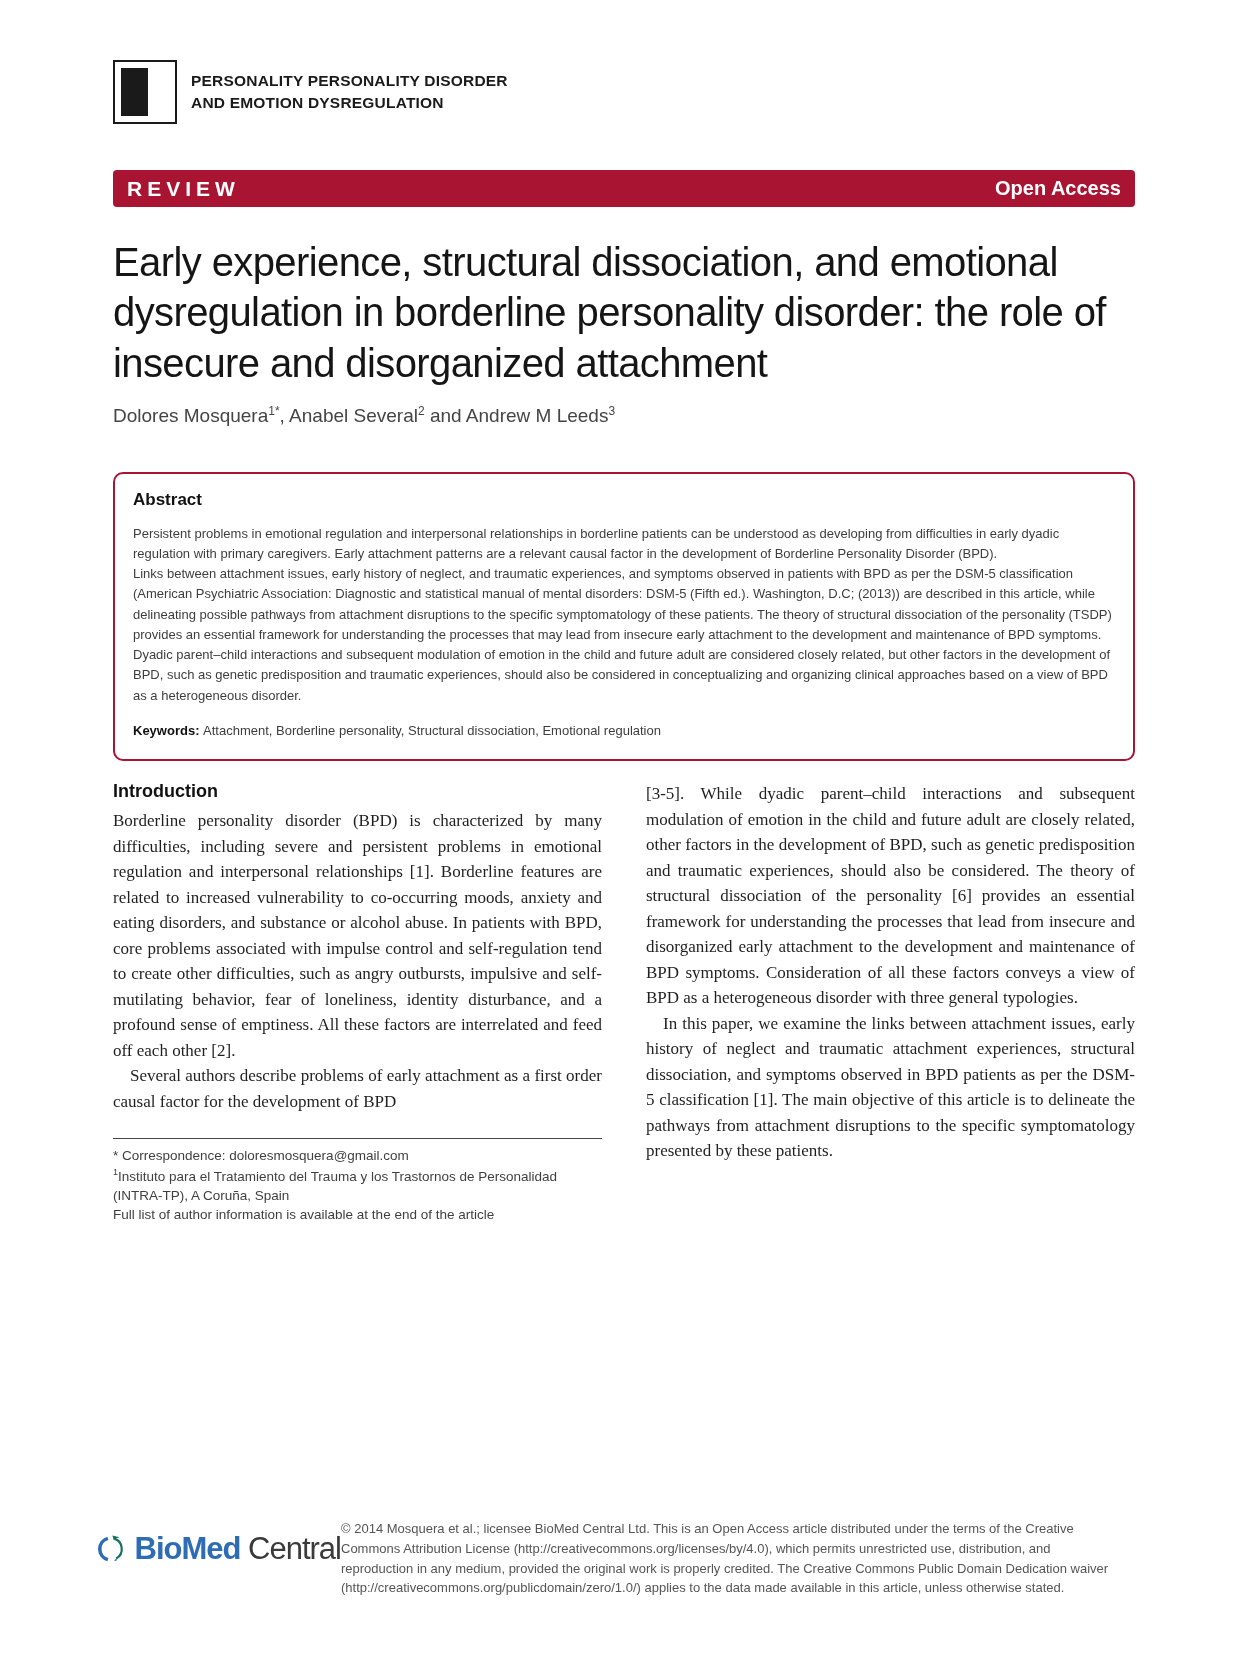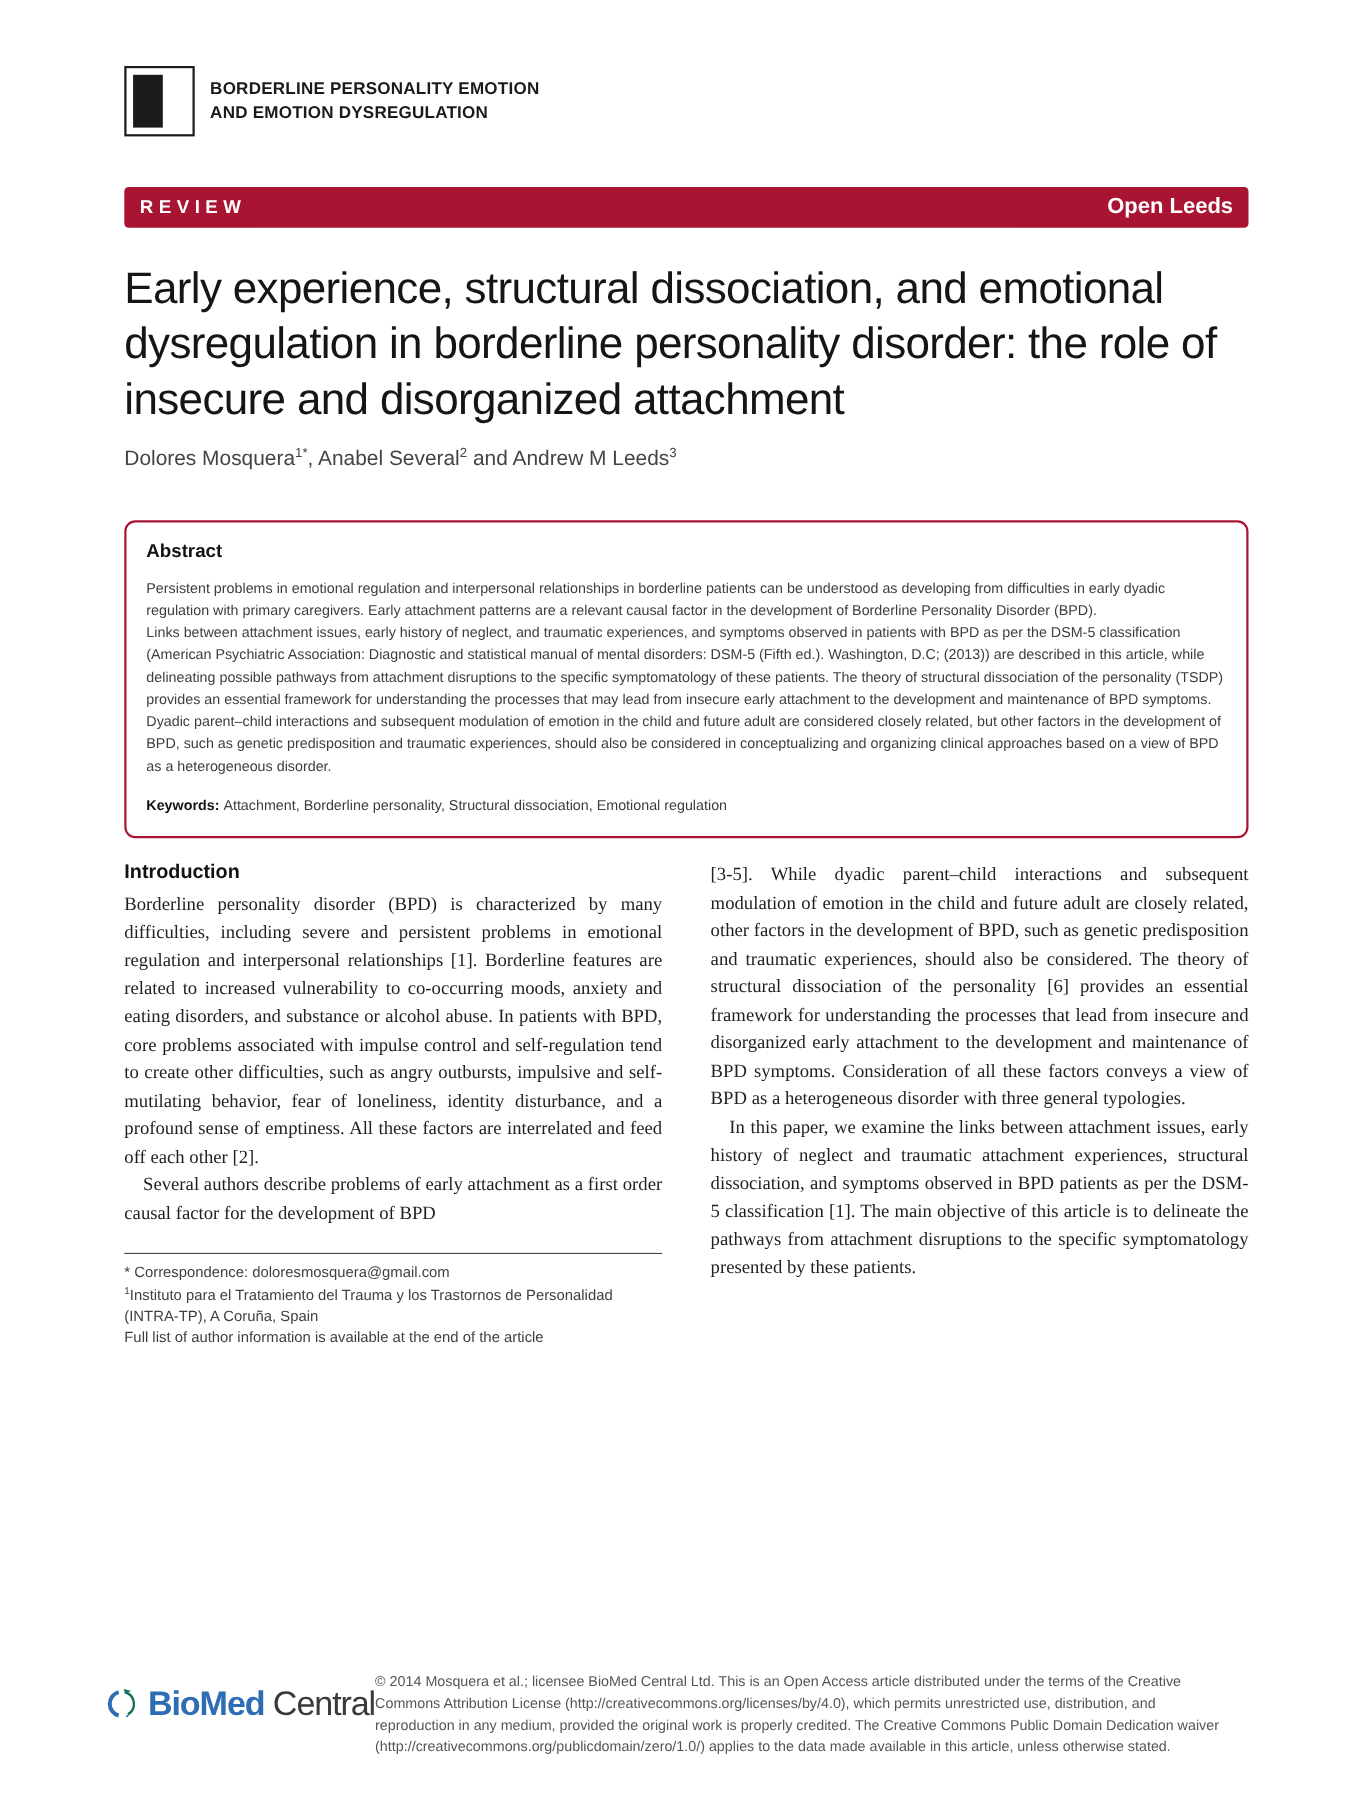--- a/index.html
+++ b/index.html
@@ -20,21 +20,21 @@
   .logo-box { width:64px; height:64px; border:2px solid #1a1a1a; background:#fff; position:relative; }
   .logo-box .bar { position:absolute; left:6px; top:6px; width:27px; height:48px; background:#1a1a1a; }
   .journal-name { font-size:15.5px; font-weight:bold; line-height:1.4; color:#1a1a1a; letter-spacing:0.2px; }
 
   
   .banner {
     margin-top:46px; height:37px; border-radius:4px;
     background:var(--accent); color:#fff;
     display:flex; align-items:center; justify-content:space-between; padding:0 14px;
   }
-  .banner .review { font-size:17px; font-weight:bold; letter-spacing:5px; }
+  .banner .review { font-size:21px; font-weight:bold; letter-spacing:5px; }
   .banner .open-access { font-size:20px; font-weight:bold; }
 
   
   .article-title {
     margin-top:30px; width:995px; font-size:40px; font-weight:400;
     line-height:1.26; color:#151515; letter-spacing:-0.6px;
   }
   .authors { margin-top:16px; font-size:19px; color:#444; }
   .authors sup { font-size:12px; }
 
@@ -76,29 +76,29 @@
 
 <div class="page" style="--accent:#A81432; --bmc-blue:#2E6DB4;">
   <div class="content">
 
     <div class="header-row">
       <div class="journal-logo">
         <div class="logo-box">
             <div class="bar"></div>
           </div>
         <div class="journal-name">
-          <div>BORDERLINE PERSONALITY EMOTION</div>
+          <div>PERSONALITY PERSONALITY DISORDER</div>
           <div>AND EMOTION DYSREGULATION</div>
         </div>
       </div>
     </div>
 
     <div class="banner">
       <span class="review">REVIEW</span>
-      <span class="open-access">Open Leeds</span>
+      <span class="open-access">Open Access</span>
     </div>
 
     <h1 class="article-title">Early experience, structural dissociation, and emotional dysregulation in borderline personality disorder: the role of insecure and disorganized attachment</h1>
     <div class="authors"><span>Dolores Mosquera</span><sup>1*</sup><span>, Anabel Several</span><sup>2</sup><span> and Andrew M Leeds</span><sup>3</sup></div>
 
     <div class="abstract-box">
       <h2>Abstract</h2>
       <p>Persistent problems in emotional regulation and interpersonal relationships in borderline patients can be understood as developing from difficulties in early dyadic regulation with primary caregivers. Early attachment patterns are a relevant causal factor in the development of Borderline Personality Disorder (BPD).</p>
       <p>Links between attachment issues, early history of neglect, and traumatic experiences, and symptoms observed in patients with BPD as per the DSM-5 classification (American Psychiatric Association: Diagnostic and statistical manual of mental disorders: DSM-5 (Fifth ed.). Washington, D.C; (2013)) are described in this article, while delineating possible pathways from attachment disruptions to the specific symptomatology of these patients. The theory of structural dissociation of the personality (TSDP) provides an essential framework for understanding the processes that may lead from insecure early attachment to the development and maintenance of BPD symptoms.</p>
       <p>Dyadic parent–child interactions and subsequent modulation of emotion in the child and future adult are considered closely related, but other factors in the development of BPD, such as genetic predisposition and traumatic experiences, should also be considered in conceptualizing and organizing clinical approaches based on a view of BPD as a heterogeneous disorder.</p>

